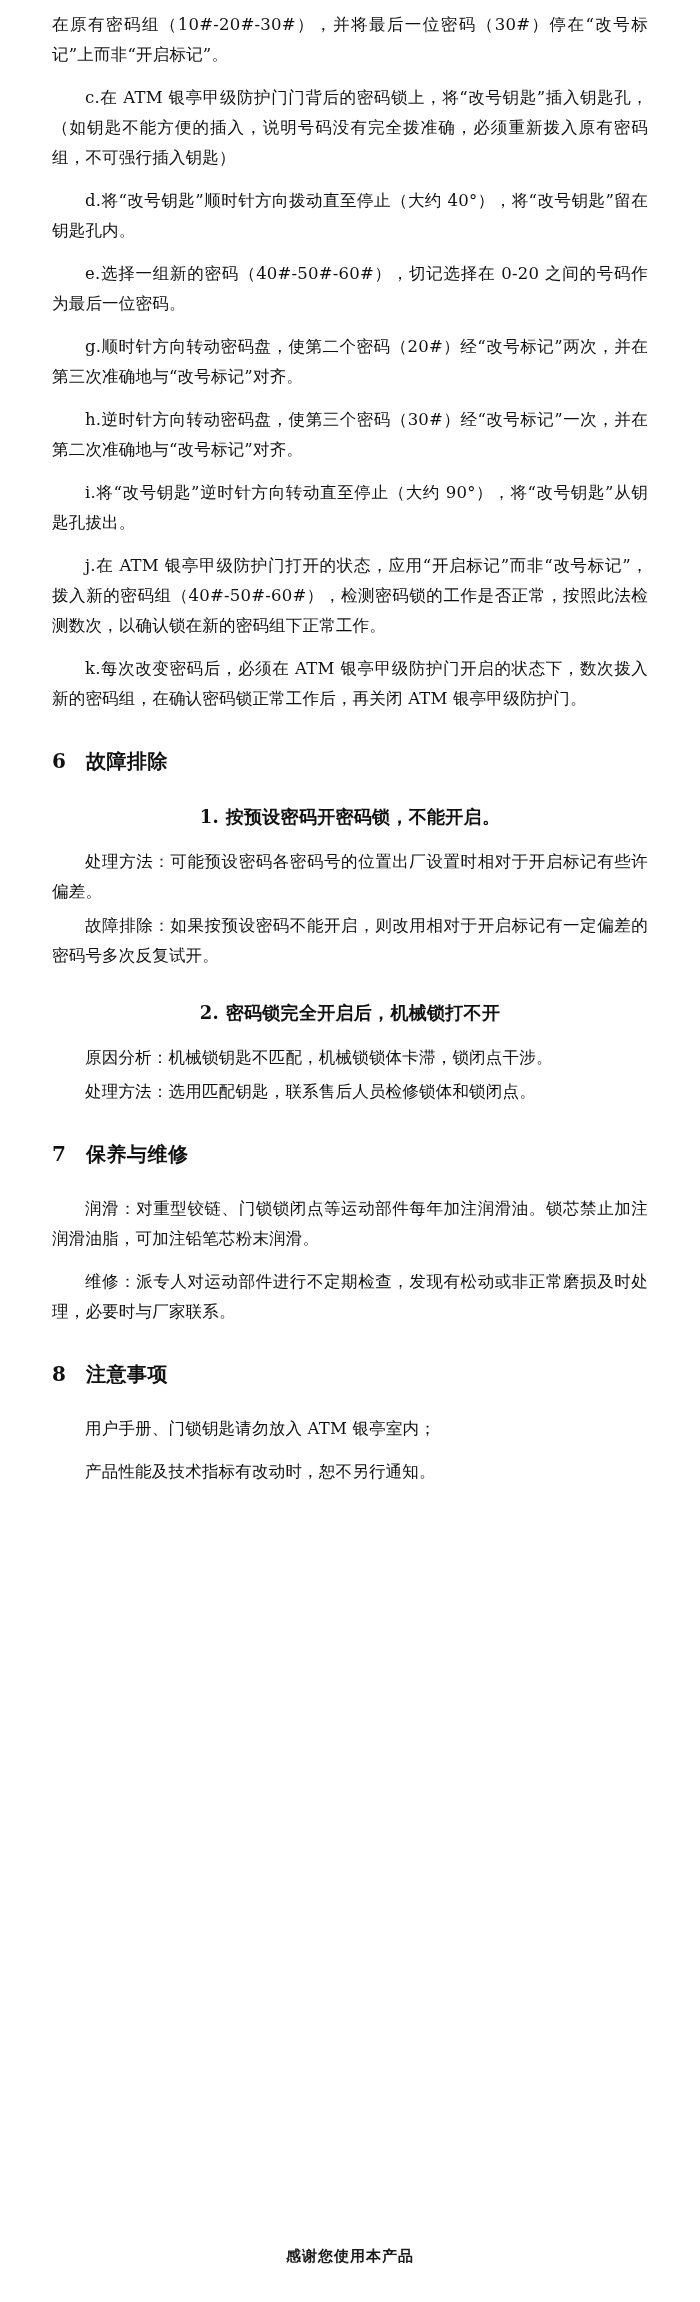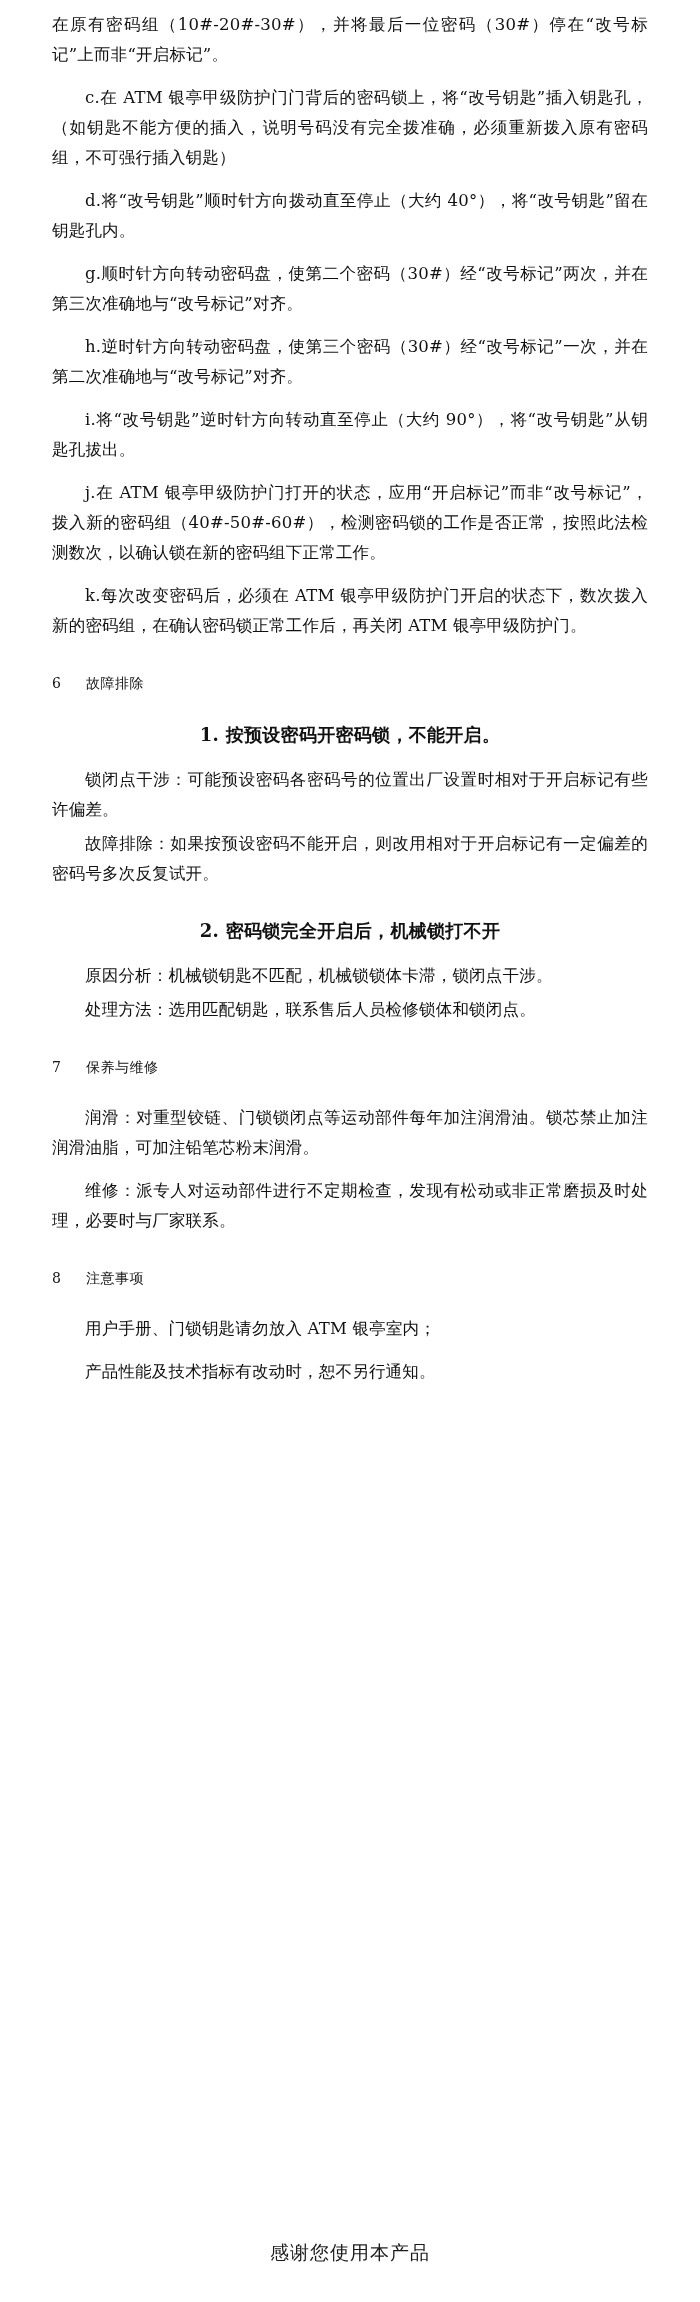--- a/index.html
+++ b/index.html
@@ -27,22 +27,22 @@
     margin: 0 0 13px 0;
     letter-spacing: 0.2px;
   }
   .indent {
     text-indent: 2em;
   }
   .noindent {
     text-indent: 0;
   }
   .h-num {
-    font-size: 14px;
-    font-weight: normal;
+    font-size: 20px;
+    font-weight: bold;
     margin: 34px 0 26px 0;
     letter-spacing: 0.5px;
   }
   .h-num .n {
     display: inline-block;
     min-width: 34px;
   }
   .h-sub {
     font-size: 18px;
     font-weight: bold;
@@ -52,49 +52,50 @@
   }
   .tight {
     margin-bottom: 4px;
   }
   .footer {
     position: absolute;
     left: 0;
     right: 0;
     bottom: 36px;
     text-align: center;
-    font-size: 19px;
-    font-weight: normal;
+    font-size: 15px;
+    font-weight: bold;
     color: #1a1a1a;
     letter-spacing: 1px;
   }
   .spacer-big {
     height: 40px;
   }
 </style>
 </head>
 <body>
 
 <div class="page">
 
   <p class="para noindent">在原有密码组（10#-20#-30#），并将最后一位密码（30#）停在“改号标记”上而非“开启标记”。</p>
   <p class="para indent">c.在 ATM 银亭甲级防护门门背后的密码锁上，将“改号钥匙”插入钥匙孔，（如钥匙不能方便的插入，说明号码没有完全拨准确，必须重新拨入原有密码组，不可强行插入钥匙）</p>
   <p class="para indent">d.将“改号钥匙”顺时针方向拨动直至停止（大约 40°），将“改号钥匙”留在钥匙孔内。</p>
-  <p class="para indent">g.顺时针方向转动密码盘，使第二个密码（30#）经“改号标记”两次，并在第三次准确地与“改号标记”对齐。</p>
+  <p class="para indent">e.选择一组新的密码（40#-50#-60#），切记选择在 0-20 之间的号码作为最后一位密码。</p>
+  <p class="para indent">g.顺时针方向转动密码盘，使第二个密码（20#）经“改号标记”两次，并在第三次准确地与“改号标记”对齐。</p>
   <p class="para indent">h.逆时针方向转动密码盘，使第三个密码（30#）经“改号标记”一次，并在第二次准确地与“改号标记”对齐。</p>
   <p class="para indent">i.将“改号钥匙”逆时针方向转动直至停止（大约 90°），将“改号钥匙”从钥匙孔拔出。</p>
   <p class="para indent">j.在 ATM 银亭甲级防护门打开的状态，应用“开启标记”而非“改号标记”，拨入新的密码组（40#-50#-60#），检测密码锁的工作是否正常，按照此法检测数次，以确认锁在新的密码组下正常工作。</p>
   <p class="para indent">k.每次改变密码后，必须在 ATM 银亭甲级防护门开启的状态下，数次拨入新的密码组，在确认密码锁正常工作后，再关闭 ATM 银亭甲级防护门。</p>
 
   <h2 class="h-num">
     <span class="n">6</span><span>故障排除</span>
   </h2>
 
   <h3 class="h-sub">1. 按预设密码开密码锁，不能开启。</h3>
-  <p class="para indent tight">锁闭点干涉：可能预设密码各密码号的位置出厂设置时相对于开启标记有些许偏差。</p>
+  <p class="para indent tight">处理方法：可能预设密码各密码号的位置出厂设置时相对于开启标记有些许偏差。</p>
   <p class="para indent">故障排除：如果按预设密码不能开启，则改用相对于开启标记有一定偏差的密码号多次反复试开。</p>
 
   <h3 class="h-sub">2. 密码锁完全开启后，机械锁打不开</h3>
   <p class="para indent tight">原因分析：机械锁钥匙不匹配，机械锁锁体卡滞，锁闭点干涉。</p>
   <p class="para indent">处理方法：选用匹配钥匙，联系售后人员检修锁体和锁闭点。</p>
 
   <h2 class="h-num">
     <span class="n">7</span><span>保养与维修</span>
   </h2>
   <p class="para indent">润滑：对重型铰链、门锁锁闭点等运动部件每年加注润滑油。锁芯禁止加注润滑油脂，可加注铅笔芯粉末润滑。</p>

